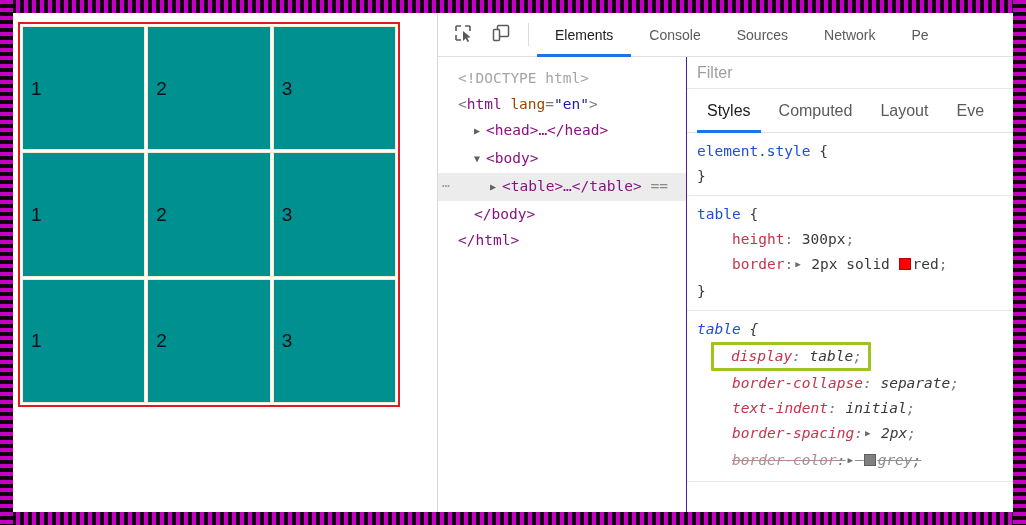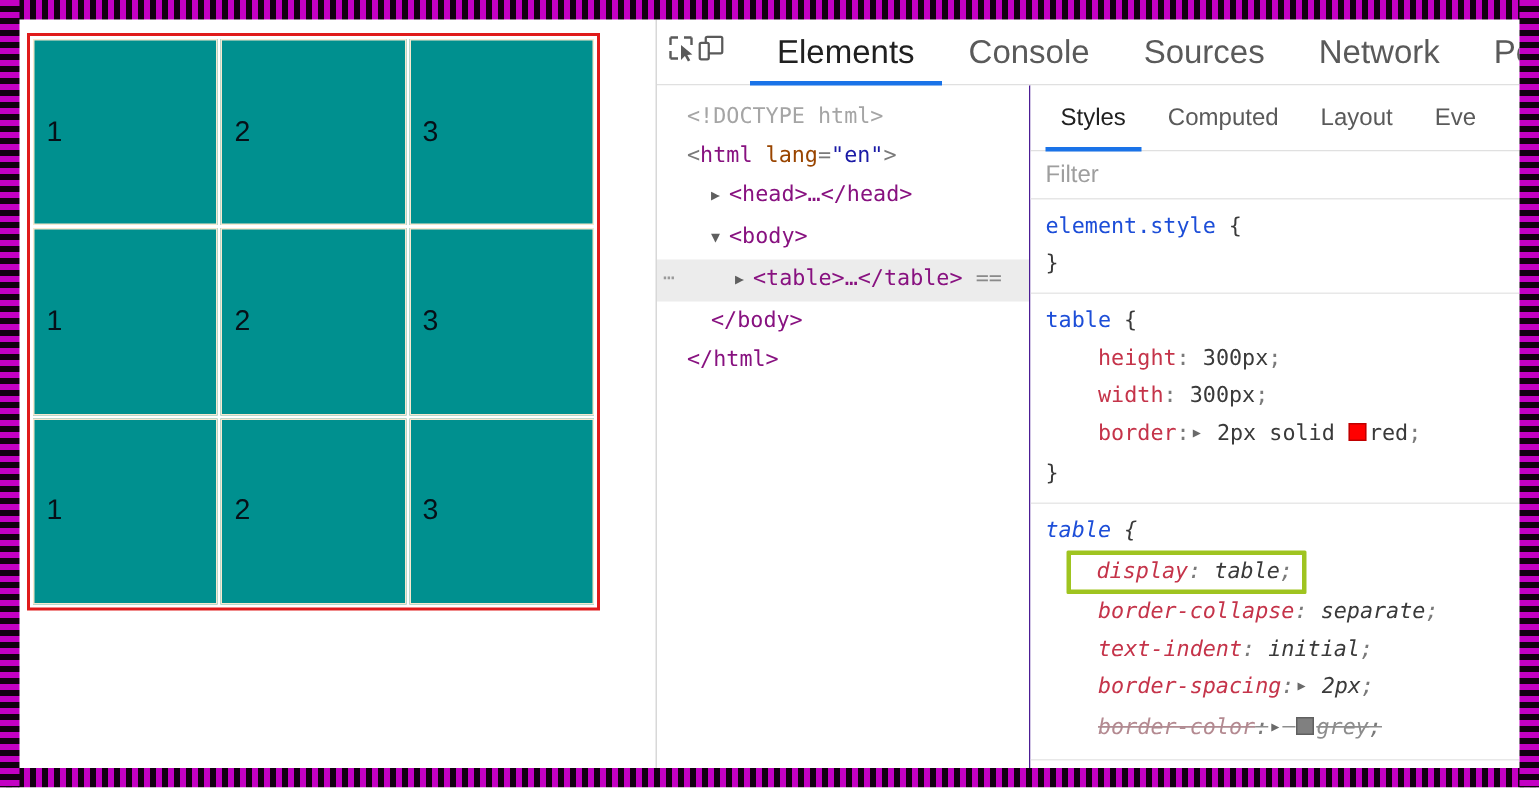--- a/index.html
+++ b/index.html
@@ -118,21 +118,21 @@
   .tool-sep {
     width: 1px;
     margin: 10px 8px 10px 8px;
     background: #dcdcdc;
   }
   .maintabs { display: flex; align-items: stretch; }
   .maintab {
     padding: 17px 18px;
     display: flex;
     align-items: center;
-    font-size: 22px;
+    font-size: 14px;
     color: #5a5a5a;
     white-space: nowrap;
     position: relative;
     cursor: pointer;
   }
   .maintab.active { color: #202020; }
   .maintab.active::after {
     content: "";
     position: absolute;
     left: 0; right: 0; bottom: -1px;
@@ -387,44 +387,43 @@
             <span class="tag">&lt;/body&gt;</span>
           </div>
 
           <div class="dom-row indent1">
             <span class="tag">&lt;/html&gt;</span>
           </div>
         </div>
 
         <div id="styles-pane">
 
+          <div id="filter-row">
+            <input id="filter-input" type="text" placeholder="Filter" style="">
+          </div>
+
           <div id="style-tabs">
             <div class="styletab active">Styles</div>
             <div class="styletab">Computed</div>
             <div class="styletab">Layout</div>
             <div class="styletab">Eve</div>
           </div>
 
-          <div id="filter-row">
-            <input id="filter-input" type="text" placeholder="Filter" style="">
-          </div>
-
           <div id="rules">
 
             <div class="rule">
               <div><span class="sel">element.style</span> <span class="brace">{</span></div>
               <div><span class="brace">}</span></div>
             </div>
 
             <div class="rule">
               <div><span class="sel">table</span> <span class="brace">{</span></div>
 
               <div class="decl"><span class="prop">height</span><span class="punct">: </span><span class="val">300px</span><span class="punct">;</span></div>
 
-              <div class="decl"><span class="prop">width</span><span class="punct">: </span><span class="val">300px</span><span class="punct">;</span></div>
 
               <div class="decl"><span class="prop">border</span><span class="punct">:</span><span class="arrow">▶</span> <span class="val">2px solid</span> <span class="swatch" style="background:#ff0000"></span><span class="val">red</span><span class="punct">;</span></div>
 
               <div><span class="brace">}</span></div>
             </div>
 
             <div class="rule ua">
               <div><span class="sel">table</span> <span class="brace">{</span></div>
 
               <div class="decl highlight"><span class="prop">display</span><span class="punct">: </span><span class="val">table</span><span class="punct">;</span></div>

